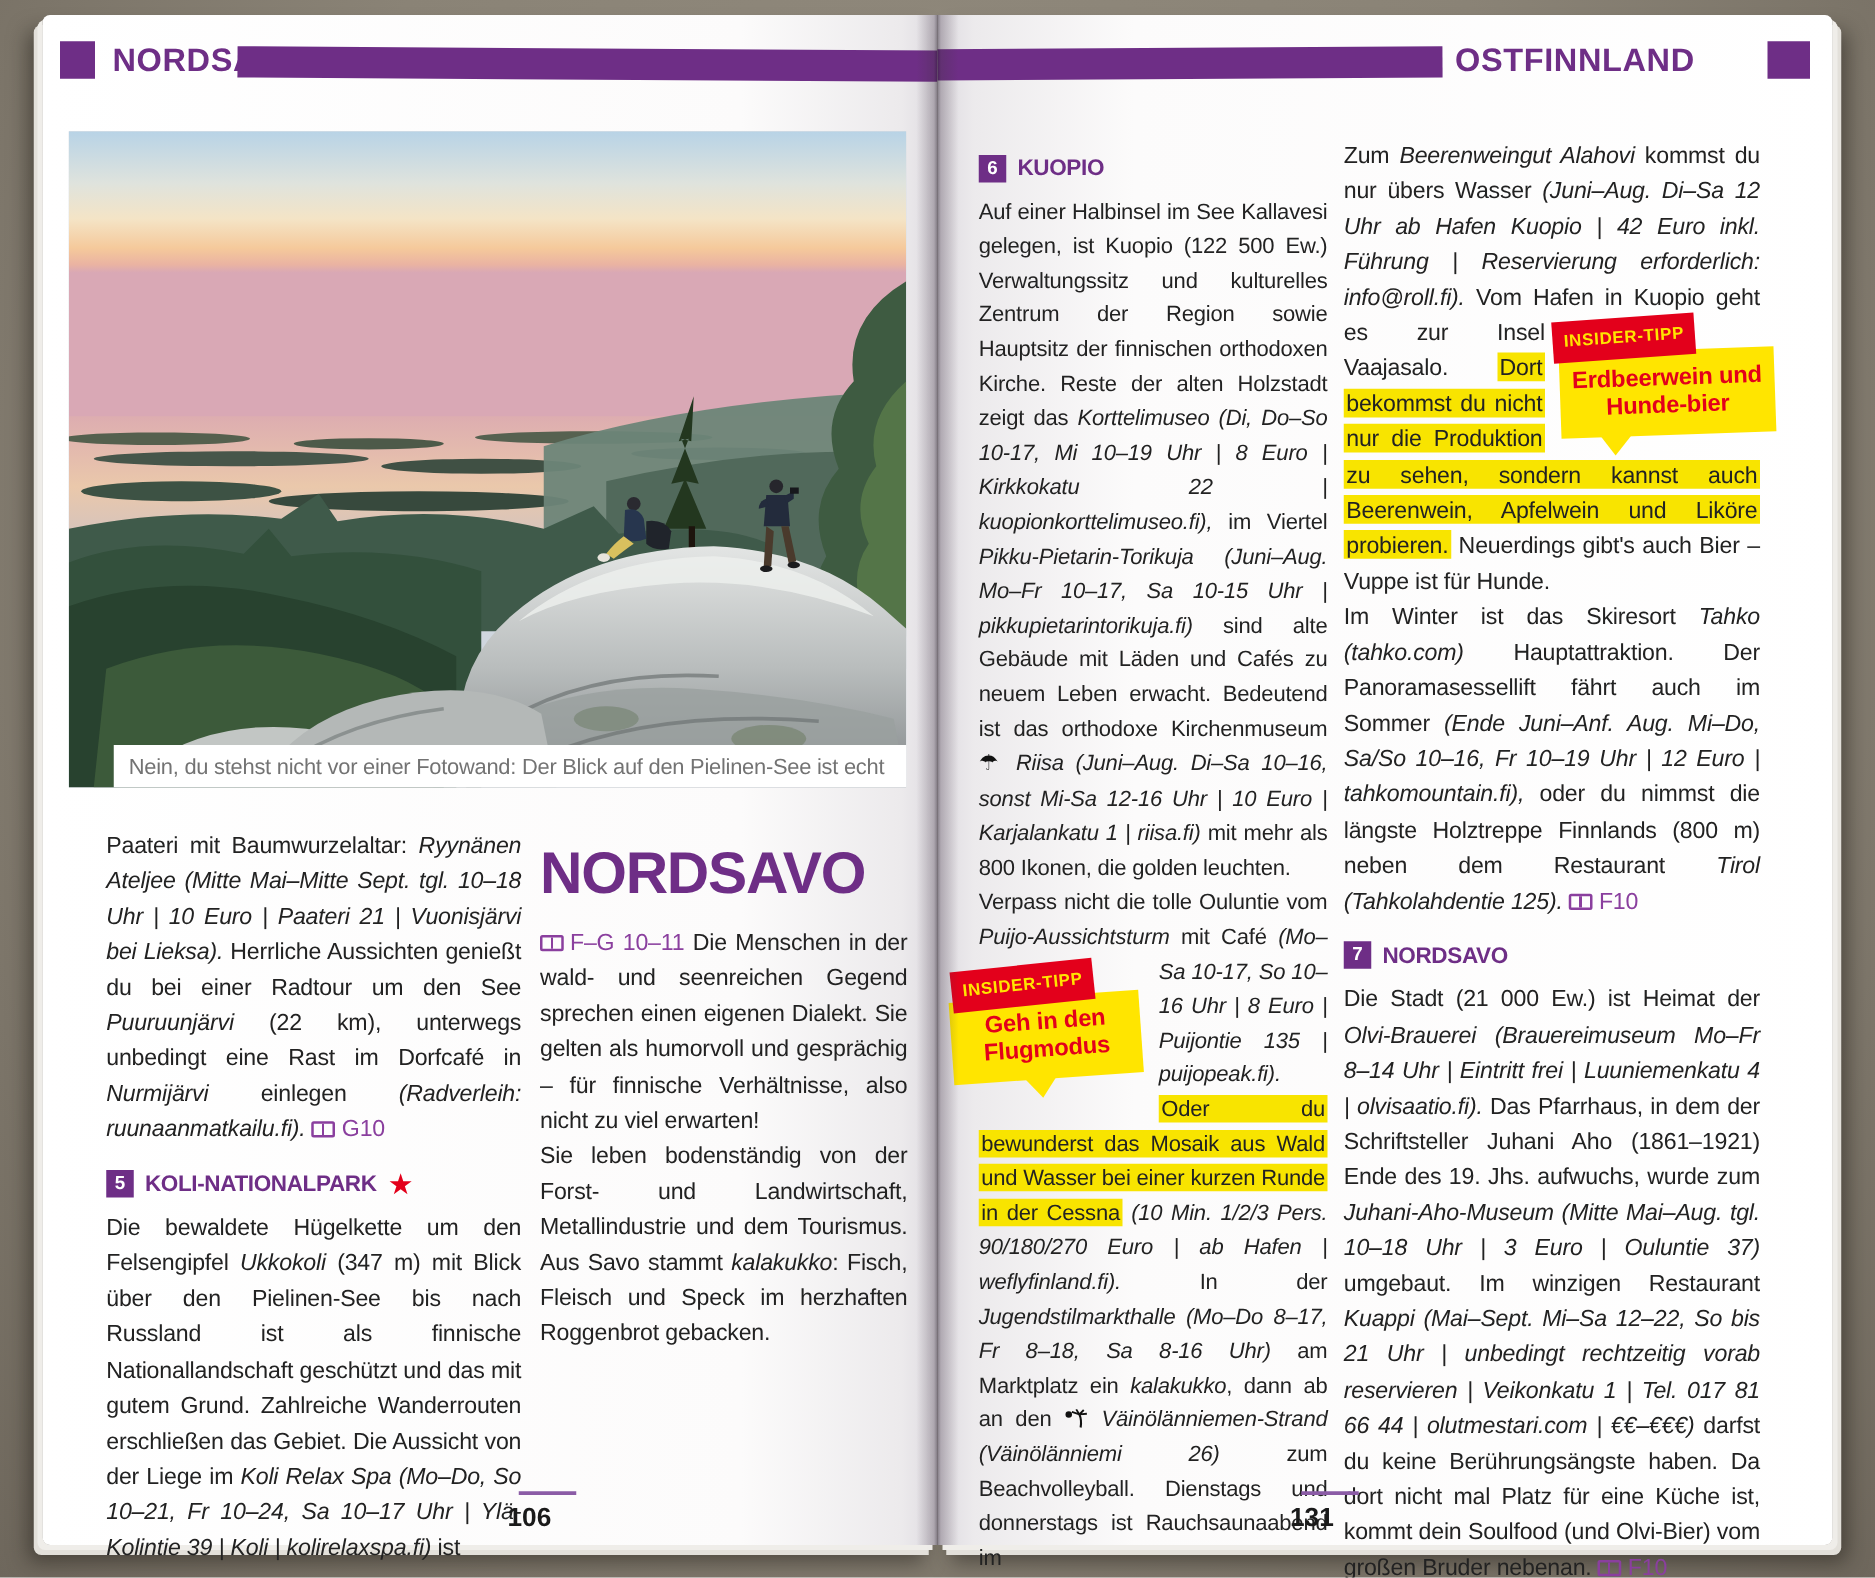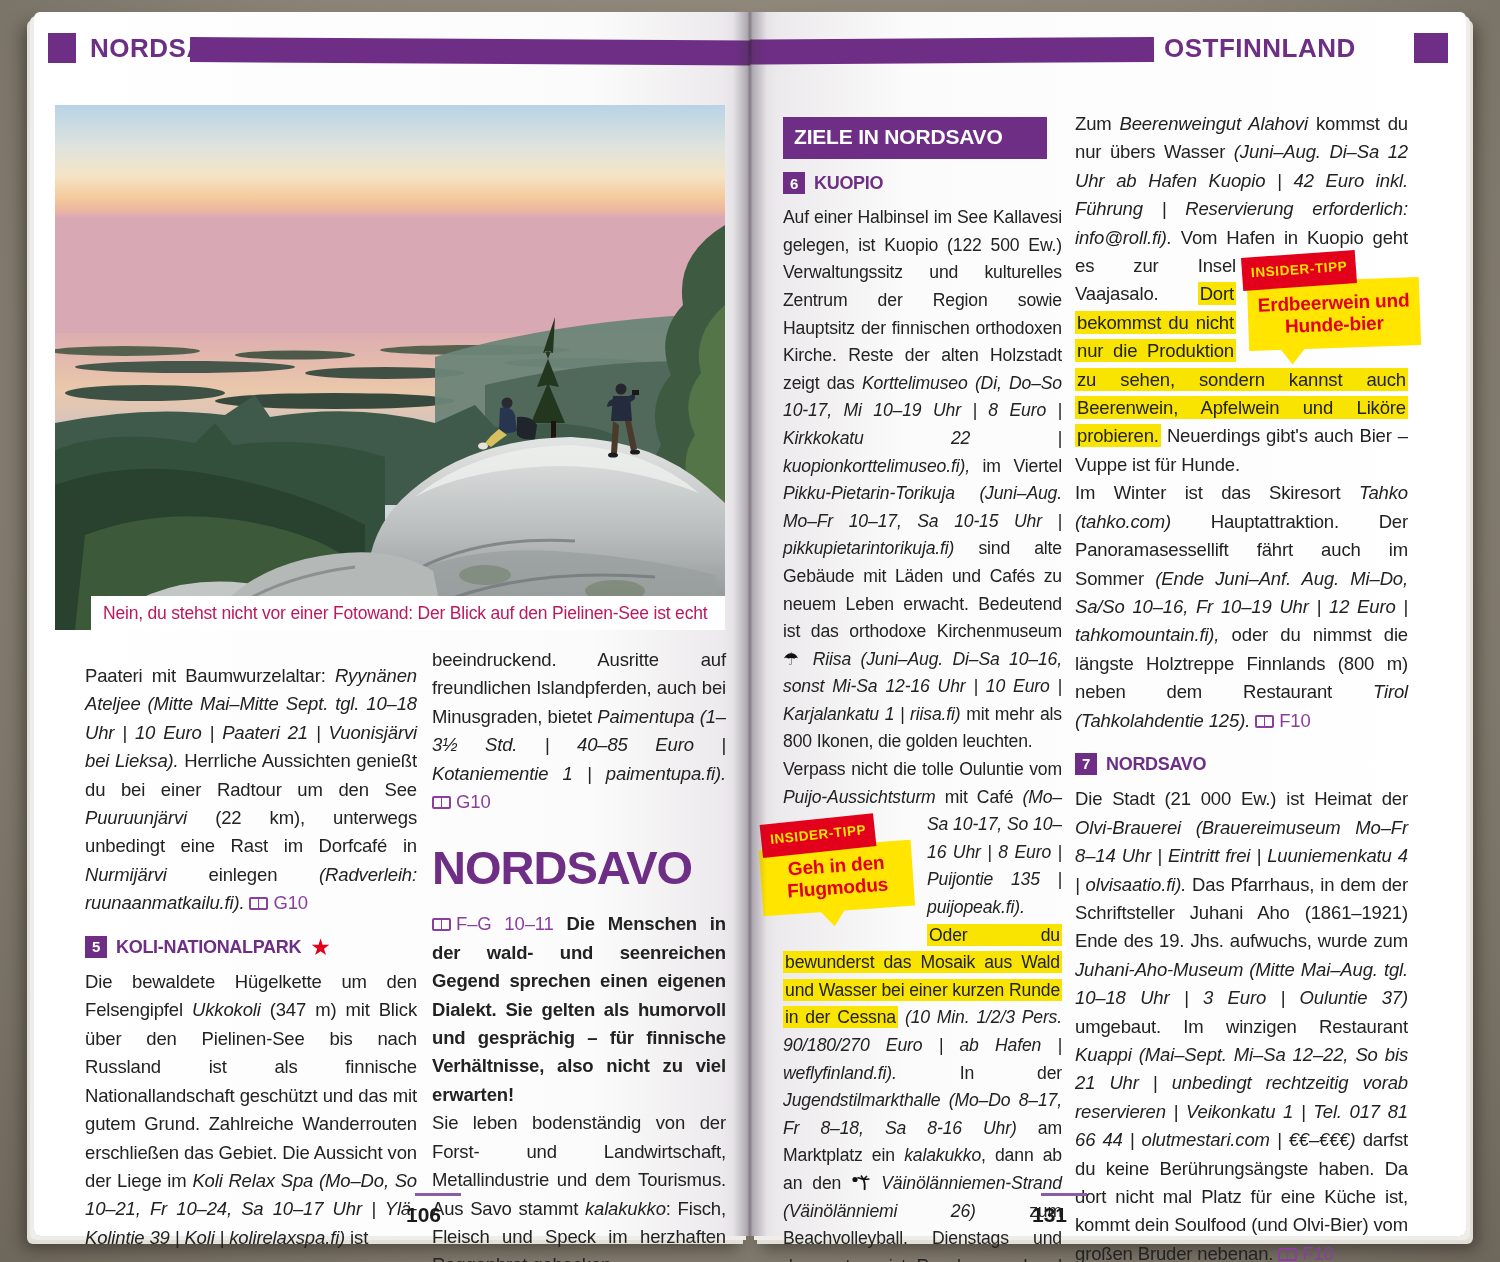--- a/index.html
+++ b/index.html
@@ -22,28 +22,28 @@
   }
   .gutter{position:absolute;top:12px;bottom:26px;left:733px;width:34px;z-index:4;pointer-events:none;
     background:linear-gradient(90deg,rgba(60,50,60,0) 0%,rgba(70,55,70,.30) 42%,rgba(35,25,38,.48) 50%,rgba(70,55,70,.30) 58%,rgba(60,50,60,0) 100%);}
   
   .hdr-square{position:absolute;background:#6e2e86}
   .hdr-title{position:absolute;color:#6e2e86;font-weight:bold;font-size:26px;letter-spacing:.5px;line-height:30px;white-space:nowrap}
   .hdr-bar{position:absolute;height:25px;background:#6e2e86}
   
   .photo{position:absolute;overflow:hidden;background:#cfd6de}
   .photo svg{display:block}
-  .caption{position:absolute;left:36px;bottom:0;width:698px;background:#fff;color:#be185d;
+  .caption{position:absolute;left:36px;bottom:0;width:698px;background:#fff;color:#737373;
     font-size:17.5px;line-height:22px;padding:6px 10px 6px 12px;letter-spacing:-.2px;white-space:nowrap}
   
   .col{position:absolute;text-align:justify;font-size:18.5px;line-height:28.4px;letter-spacing:-.15px;color:#222}
   .col p{margin:0}
   #col3{font-size:17.6px;line-height:27.6px}
   .it{font-style:italic}
-  .bd{font-weight:bold}
+  .bd{font-weight:normal}
   .hl{background:#f8e400;padding:1px 2px;-webkit-box-decoration-break:clone;box-decoration-break:clone}
   .maplink{color:#8a3f9e;}
   .mapbook{display:inline-block;width:19px;height:13px;border:2px solid #8a3f9e;border-radius:2px;
     vertical-align:-1px;margin-right:5px;
     background:linear-gradient(90deg,transparent 44%,#8a3f9e 44%,#8a3f9e 56%,transparent 56%)}
   .inline-ic{font-family:"DejaVu Sans",sans-serif;color:#111;font-style:normal}
   .beach-ic{display:inline-block;vertical-align:-2px}
   
   .sec{display:flex;align-items:center;gap:9px;text-align:left;margin:15px 0 7px}
   .sec .num{flex:0 0 auto;width:22px;height:22px;background:#6e2e86;color:#fff;font-weight:bold;font-size:15px;
@@ -160,36 +160,34 @@
       <p><span>Paateri mit Baumwurzelaltar: </span><span class="it">Ryynänen Ateljee (Mitte Mai–Mitte Sept. tgl. 10–18 Uhr | 10 Euro | Paateri 21 | Vuonisjärvi bei Lieksa).</span><span> Herrliche Aussichten genießt du bei einer Radtour um den See </span><span class="it">Puuruunjärvi</span><span> (22 km), unterwegs unbedingt eine Rast im Dorfcafé in </span><span class="it">Nurmijärvi</span><span> einlegen </span><span class="it">(Radverleih: ruunaanmatkailu.fi).</span><span> </span><span class="mapbook"></span><span class="maplink">G10</span></p>
       <div class="sec">
         <span class="num">5</span>
         <span class="t">KOLI-NATIONALPARK</span>
         <span class="star">★</span>
       </div>
       <p><span>Die bewaldete Hügelkette um den Felsengipfel </span><span class="it">Ukkokoli</span><span> (347 m) mit Blick über den Pielinen-See bis nach Russland ist als finnische Nationallandschaft geschützt und das mit gutem Grund. Zahlreiche Wanderrouten erschließen das Gebiet. Die Aussicht von der Liege im </span><span class="it">Koli Relax Spa (Mo–Do, So 10–21, Fr 10–24, Sa 10–17 Uhr | Ylä-Kolintie 39 | Koli | kolirelaxspa.fi)</span><span> ist</span></p>
     </div>
 
     <div class="col" id="col2" style="left:398px;top:634px;width:294px">
-      <p><span>beeindruckend. Ausritte auf freundlichen Islandpferden, auch bei Minusgraden, bietet </span><span class="it">Paimentupa (1–3½ Std. | 40–85 Euro | Kotaniementie 1 | paimentupa.fi).</span><span> </span><span class="mapbook"></span><span class="maplink">G10</span></p>
       <div class="bigh">NORDSAVO</div>
       <p><span class="mapbook"></span><span class="maplink">F–G 10–11</span><span> </span><span class="bd">Die Menschen in der wald- und seenreichen Gegend sprechen einen eigenen Dialekt. Sie gelten als humorvoll und gesprächig – für finnische Verhältnisse, also nicht zu viel erwarten!</span></p>
       <p><span>Sie leben bodenständig von der Forst- und Landwirtschaft, Metallindustrie und dem Tourismus. Aus Savo stammt </span><span class="it">kalakukko</span><span>: Fisch, Fleisch und Speck im herzhaften Roggenbrot gebacken.</span></p>
     </div>
 
     <div class="pgnum" id="pg-left" style="left:372px;top:1181px"><span>106</span></div>
   </div>
 
   <div class="page right">
     <div class="hdr-bar" style="left:0;width:404px;top:25px;transform:rotate(-.35deg);transform-origin:right center"></div>
     <div class="hdr-title" style="left:414px;top:21px">OSTFINNLAND</div>
     <div class="hdr-square" style="left:664px;top:21px;width:34px;height:30px"></div>
 
     <div class="col" id="col3" style="left:33px;top:105px;width:279px">
-      <div class="zbox">ZIELE IN NORDSAVO</div>
       <div class="sec" style="margin-top:4px">
         <span class="num">6</span>
         <span class="t">KUOPIO</span>
       </div>
       <p><span>Auf einer Halbinsel im See Kallavesi gelegen, ist Kuopio (122 500 Ew.) Verwaltungssitz und kulturelles Zentrum der Region sowie Hauptsitz der finnischen orthodoxen Kirche. Reste der alten Holzstadt zeigt das </span><span class="it">Korttelimuseo (Di, Do–So 10-17, Mi 10–19 Uhr | 8 Euro | Kirkkokatu 22 | kuopionkorttelimuseo.fi),</span><span> im Viertel </span><span class="it">Pikku-Pietarin-Torikuja (Juni–Aug. Mo–Fr 10–17, Sa 10-15 Uhr | pikkupietarintorikuja.fi)</span><span> sind alte Gebäude mit Läden und Cafés zu neuem Leben erwacht. Bedeutend ist das orthodoxe Kirchenmuseum </span><span class="inline-ic">☂</span><span> </span><span class="it">Riisa (Juni–Aug. Di–Sa 10–16, sonst Mi-Sa 12-16 Uhr | 10 Euro | Karjalankatu 1 | riisa.fi)</span><span> mit mehr als 800 Ikonen, die golden leuchten.</span></p>
       <p><span>Verpass nicht die tolle Ouluntie vom </span><span class="it">Puijo-Aussichtsturm</span><span> mit Café </span>
   <span class="tipwrap fl-left"><span class="tip-ribbon">INSIDER-TIPP</span><span class="tip-bubble">Geh in den Flugmodus</span></span>
 <span class="it">(Mo–Sa 10-17, So 10–16 Uhr | 8 Euro | Puijontie 135 | puijopeak.fi).</span><span> </span><span class="hl">Oder du bewunderst das Mosaik aus Wald und Wasser bei einer kurzen Runde in der Cessna</span><span> </span><span class="it">(10 Min. 1/2/3 Pers. 90/180/270 Euro | ab Hafen | weflyfinland.fi).</span><span> In der </span><span class="it">Jugendstilmarkthalle (Mo–Do 8–17, Fr 8–18, Sa 8-16 Uhr)</span><span> am Marktplatz ein </span><span class="it">kalakukko</span><span>, dann ab an den </span><svg class="beach-ic" width="20" height="16" viewBox="0 0 20 16">
             <circle cx="4" cy="4.5" r="2.6" fill="#111"></circle>
             <path d="M13.5,15 Q14.5,9 12.5,4.5" fill="none" stroke="#111" stroke-width="1.7"></path>

